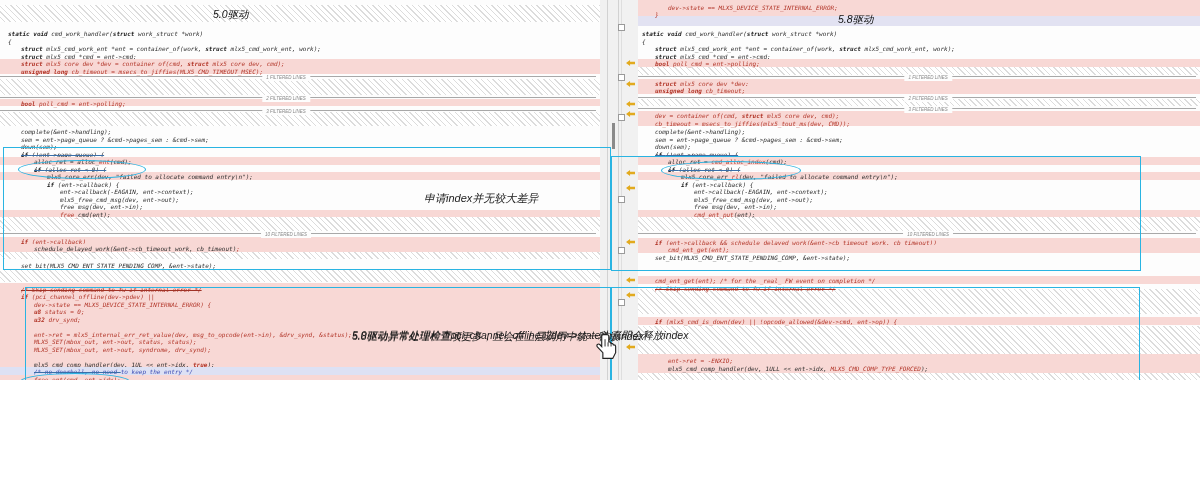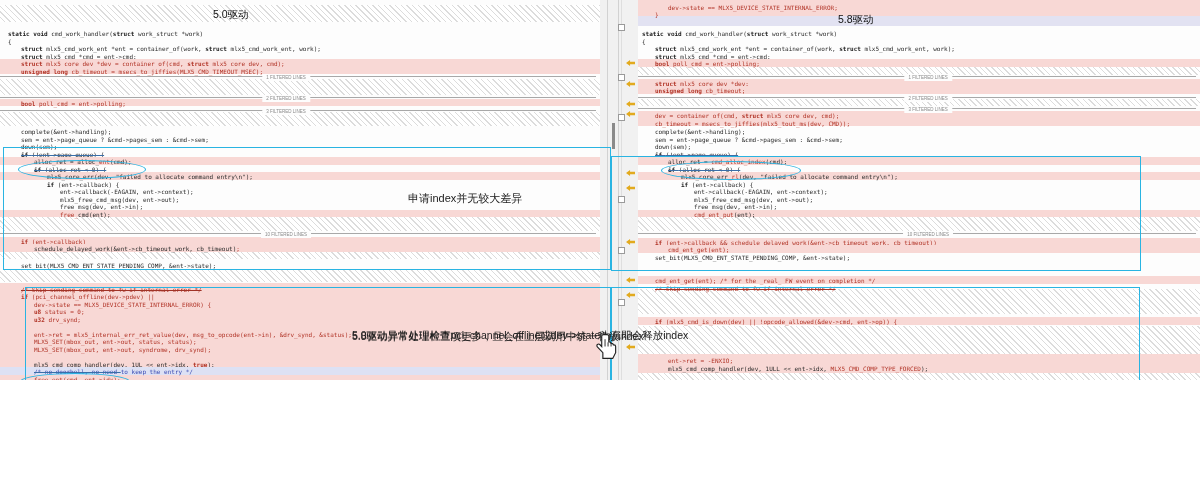--- a/index.html
+++ b/index.html
@@ -1,17 +1,17 @@
 <!DOCTYPE html>
 <html><head>
 <meta charset="utf-8">
 <style>
   html,body{margin:0;padding:0;background:#fff;}
   #screen{position:relative;width:1200px;height:380px;overflow:hidden;background:#a16207;
-          font-family:"DejaVu Sans Mono","Liberation Mono",monospace;}
+          font-family:"DejaVu Sans Mono","Liberation Mono",monospace;font-style:italic;}
   .pane{position:absolute;top:0;height:452px;background:#fdfdfd;overflow:hidden;}
   #left-pane{left:0;width:600px;border-right:1px solid #b5b5b5;}
   #right-pane{left:638px;width:562px;}
   .band{position:absolute;left:0;right:0;}
   .hatch{background:repeating-linear-gradient(45deg,#ffffff 0 3px,#dcdcdc 3px 4px);}
   .pinkband,.row.p{background:#f8d8d5;}
   .row{position:absolute;left:0;right:0;height:7.6px;}
   .row.s{background:#dde1f4;}
   .lavband{background:#e2e2f2;}
   .code-line{position:absolute;height:7.5px;line-height:7.5px;font-size:6px;white-space:pre;letter-spacing:0;}
@@ -214,21 +214,21 @@
   <div id="overlay-root">
       <div class="ann-box" style="left: 3px; top: 147px; width: 606px; height: 121px;"></div>
       <div class="ann-box" style="left: 25px; top: 287px; width: 584px; height: 115px;"></div>
       <div class="ann-box" style="left: 611px; top: 156px; width: 528px; height: 113px;"></div>
       <div class="ann-box" style="left: 611px; top: 287px; width: 527px; height: 119px;"></div>
       <div class="ann-ellipse" style="left: 18px; top: 160px; width: 126px; height: 17px;"></div>
       <div class="ann-ellipse" style="left: 20px; top: 373px; width: 108px; height: 15px;"></div>
       <div class="ann-ellipse" style="left: 661px; top: 161px; width: 138px; height: 17px;"></div>
     </div>
 
-  <div class="note" id="note-mid" style="left:408px;top:191px">申请index并无较大差异</div>
+  <div class="note" id="note-mid" style="left:424px;top:191px">申请index并无较大差异</div>
   <div class="note" id="note-b1" style="left:352px;top:329px">5.0驱动异常处理检查pci_channel_offline或dev-&gt;state为真即会释放index</div>
   <div class="note" id="note-b2" style="left:352px;top:330px">5.8驱动异常处理检查项更多，且会在上层调用中统一释放index</div>
 
   <div id="bottom-border"></div>
 
   <div id="cursor" style="left:594px;top:333px">
     <svg width="25" height="27" viewBox="0 0 24 26">
       <path d="M9 1.5c-.9 0-1.6.7-1.6 1.6V13l-1.9-1.9c-.7-.7-1.7-.7-2.3 0-.6.6-.6 1.6 0 2.2L8.5 19v5.5H18l2.8-5.5v-6c0-.9-.7-1.6-1.6-1.6h-.6c-.1-.8-.8-1.4-1.6-1.4h-.6c-.1-.8-.8-1.4-1.6-1.4h-.6V3.1c0-.9-.7-1.6-1.6-1.6H9z" fill="#ffffff" stroke="#222" stroke-width="1.1"></path>
       <path d="M10.6 6v7M13.5 9v4M16.4 9.5v3.5" stroke="#222" stroke-width="0.9" fill="none"></path>
     </svg>

